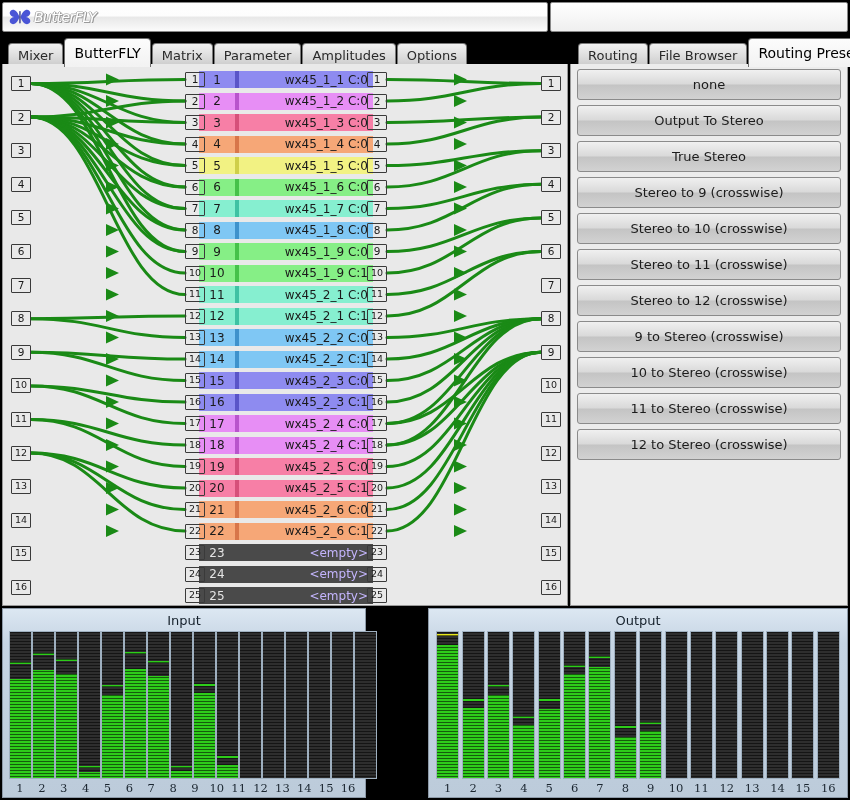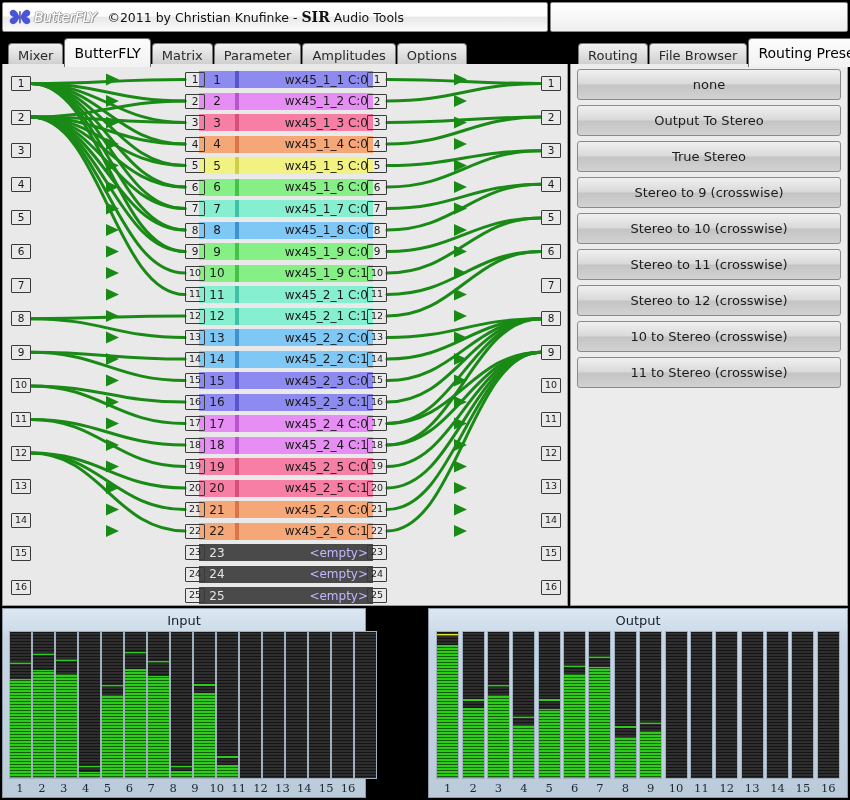--- a/index.html
+++ b/index.html
@@ -138,21 +138,20 @@
 
   <div class="titlebar">
     <div class="logo-wrap">
       <svg class="butterfly-ico" viewBox="0 0 44 36">
         <path d="M21 18 C16 4, 8 1, 3 6 C-1 11, 3 17, 10 18 C3 19, -1 25, 3 30 C8 35, 16 32, 21 18 Z" fill="#4a55d6"></path>
         <path d="M23 18 C28 4, 36 1, 41 6 C45 11, 41 17, 34 18 C41 19, 45 25, 41 30 C36 35, 28 32, 23 18 Z" fill="#4a55d6"></path>
         <rect x="20.6" y="6" width="2.6" height="25" rx="1.3" fill="#2a2f80"></rect>
       </svg>
       <span class="logo-text">ButterFLY</span>
     </div>
-    <div class="copy-text"><span>©2011 by Christian Knufinke  -  </span><span class="sir">SIR</span><span> Audio Tools</span></div>
   </div>
   <div class="titlebar-right"></div>
 
   <div class="tabstrip" id="main-tabs" style="left:8px; top:37px; height:30px;">
       <div class="tab">
         <span>Mixer</span>
       </div>
       <div class="tab active">
         <span>ButterFLY</span>
       </div>
@@ -515,24 +514,30 @@
         <div class="preset-btn">
           <span>Stereo to 10 (crosswise)</span>
         </div>
         <div class="preset-btn">
           <span>Stereo to 11 (crosswise)</span>
         </div>
         <div class="preset-btn">
           <span>Stereo to 12 (crosswise)</span>
         </div>
         <div class="preset-btn">
+          <span>9 to Stereo (crosswise)</span>
+        </div>
+        <div class="preset-btn">
           <span>10 to Stereo (crosswise)</span>
         </div>
         <div class="preset-btn">
           <span>11 to Stereo (crosswise)</span>
+        </div>
+        <div class="preset-btn">
+          <span>12 to Stereo (crosswise)</span>
         </div>
       </div>
   </div>
 
   <div class="meterpanel input">
     <div class="meter-title">Input</div>
     <div class="meter-strip" id="in-meters">
         <div class="meter-col">
           <div class="meter-box">
             <div class="meter-fill" style="height: 68%;"></div>

